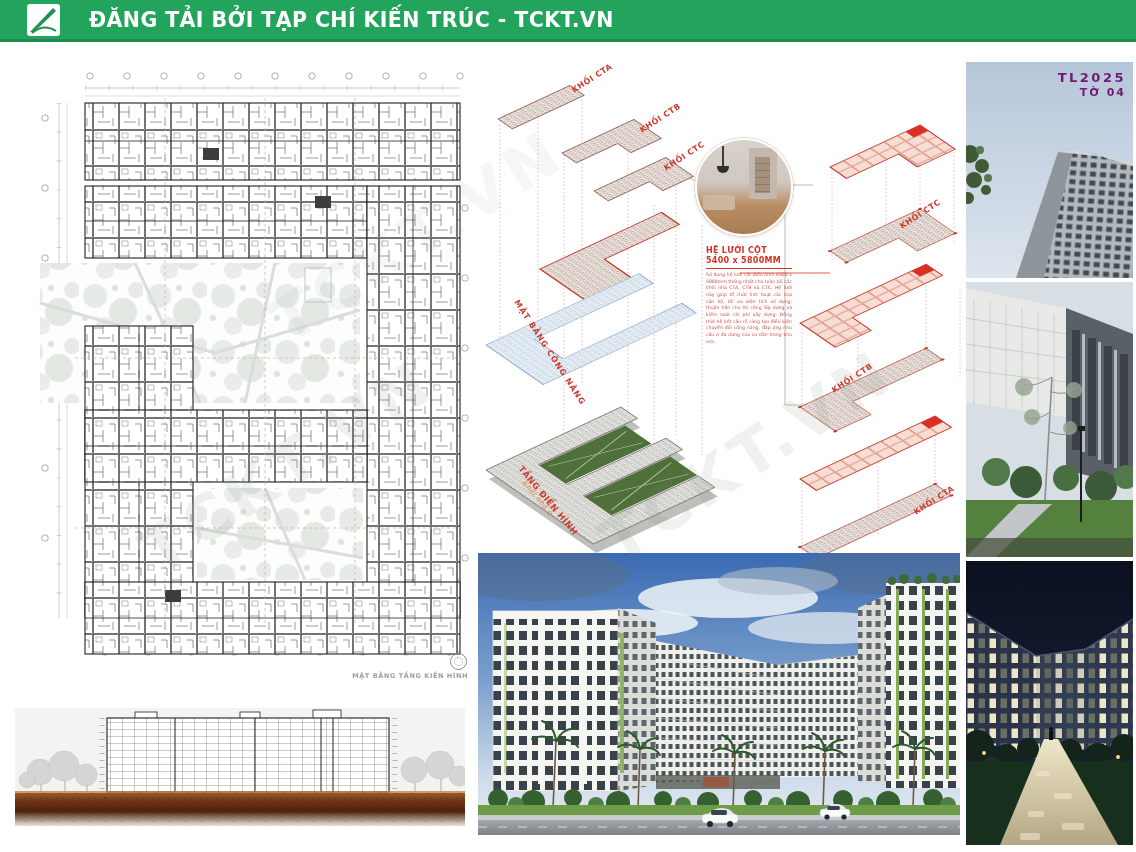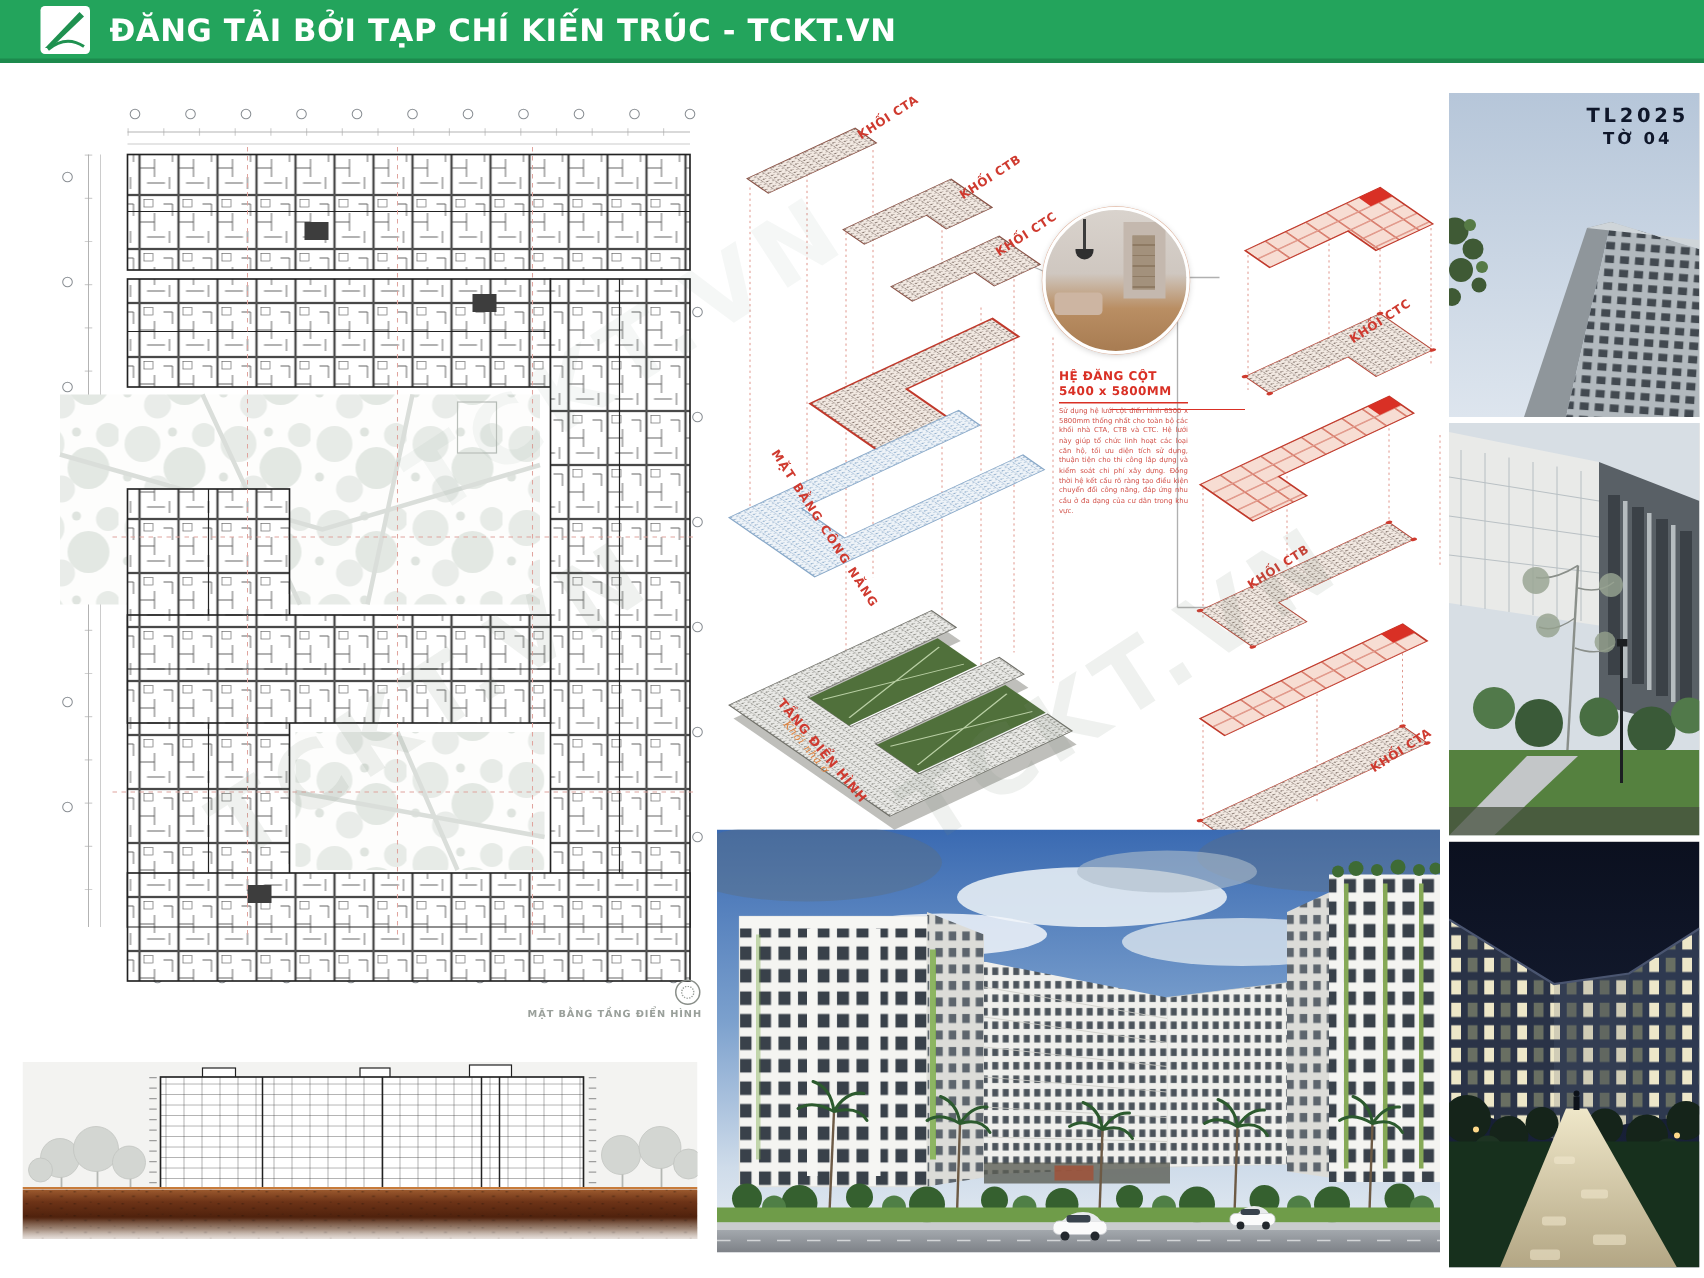--- a/index.html
+++ b/index.html
@@ -1,20 +1,20 @@
 <!DOCTYPE html>
 <html><head>
 <meta charset="utf-8">
 <style>
   html,body{margin:0;padding:0;background:#888;}
   .board{position:relative;width:1136px;height:852px;background:#fff;overflow:hidden;
          font-family:"DejaVu Sans","Liberation Sans",sans-serif;margin:0 auto;}
   
   .header{position:absolute;left:0;top:0;width:1136px;height:42px;background:#23a45c;
-          border-bottom:3px solid #1c8a4d;display:flex;align-items:center;gap:13px;padding-left:27px;box-sizing:border-box;}
+          border-bottom:3px solid #1c8a4d;display:flex;align-items:center;gap:29px;padding-left:27px;box-sizing:border-box;}
   .logo{width:33px;height:32px;background:#fff;border-radius:3px;flex:0 0 auto;}
   .header-title{color:#fff;font-weight:800;font-size:20.5px;letter-spacing:.4px;white-space:nowrap;}
   
   .wm{position:absolute;font-weight:800;font-size:62px;letter-spacing:6px;color:rgba(120,136,126,.12);
       transform:rotate(-33deg);pointer-events:none;z-index:5;}
   
   .plan-svg{position:absolute;left:15px;top:58px;}
   .plan-caption{position:absolute;left:340px;top:672px;width:128px;text-align:right;
                 font-size:6.5px;font-weight:700;letter-spacing:.6px;color:#9aa09b;}
   .stamp{position:absolute;left:450px;top:653px;width:15px;height:15px;border:1px solid #8a8f8a;border-radius:50%;}
@@ -34,21 +34,21 @@
             background-image:repeating-linear-gradient(#a3917c 0 6px,#8e7a63 6px 7px);}
   .cp-lamp{position:absolute;left:27%;top:6%;width:1.5px;height:22%;background:#3c3c3c;}
   .cp-lamp::after{content:"";position:absolute;left:-5px;top:100%;width:12px;height:7px;background:#2f2f2f;border-radius:0 0 6px 6px;}
   .cp-sofa{position:absolute;left:6%;top:58%;width:34%;height:16%;background:#cdb5a2;border-radius:3px;}
   .render-svg{position:absolute;left:478px;top:553px;}
   
   .photo{position:absolute;overflow:hidden;background:#ccc;}
   .photo1{left:966px;top:62px;width:167px;height:216px;}
   .photo2{left:966px;top:282px;width:167px;height:275px;}
   .photo3{left:966px;top:561px;width:167px;height:284px;}
-  .sheet-tag{position:absolute;right:7px;top:8px;text-align:center;color:#0f172a;z-index:3;}
+  .sheet-tag{position:absolute;right:7px;top:8px;text-align:right;color:#701a75;z-index:3;}
   .sheet-code{font-weight:800;font-size:13px;letter-spacing:2.5px;}
   .sheet-no{font-weight:700;font-size:11px;letter-spacing:2px;margin-top:1px;}
   svg text{font-family:"DejaVu Sans","Liberation Sans",sans-serif;}
   .script-sub{font-family:"DejaVu Serif","Liberation Serif",serif;font-style:italic;}
 </style>
 </head>
 <body>
 
 <div class="board">
 
@@ -242,21 +242,21 @@
     <g stroke="#e0a49e" stroke-width="0.7" stroke-dasharray="3 3">
       <line x1="150" y1="40" x2="150" y2="565"></line>
         <line x1="250" y1="40" x2="250" y2="565"></line>
       <line x1="340" y1="40" x2="340" y2="565"></line>
         <line x1="60" y1="300" x2="450" y2="300"></line>
       <line x1="60" y1="470" x2="450" y2="470"></line>
     </g>
   </svg>
 
   <div class="stamp"></div>
-  <div class="plan-caption">MẶT BẰNG TẦNG ĐIỂN HÌNH</div>
+  <div class="plan-caption">MẶT BẰNG TẦNG KIẾN HÌNH</div>
 
   <svg class="elev-svg" width="450" height="162" viewBox="0 0 450 162">
     <rect x="0" y="20" width="450" height="84" fill="#f3f3f1"></rect>
     <g fill="#d3d6d2" stroke="#c0c3bf" stroke-width="0.5">
       <line x1="26" y1="90" x2="26" y2="104" stroke="#b4b7b3" stroke-width="1.2"></line>
       <line x1="50" y1="86" x2="50" y2="104" stroke="#b4b7b3" stroke-width="1.2"></line>
       <line x1="72" y1="92" x2="72" y2="104" stroke="#b4b7b3" stroke-width="1.2"></line>
       <circle cx="25" cy="84" r="13"></circle>
         <circle cx="49" cy="78" r="15"></circle>
         <circle cx="71" cy="87" r="11"></circle>
@@ -402,21 +402,21 @@
 
   <div class="circle-photo">
     <div class="cp-wall"></div>
     <div class="cp-shelf"></div>
     <div class="cp-lamp"></div>
     <div class="cp-sofa"></div>
   </div>
 
   <div class="note">
     <div class="note-title">
-      <div>HỆ ĐĂNG CỘT</div>
+      <div>HỆ LƯỚI CỘT</div>
       <div>5400 x 5800MM</div>
     </div>
     <div class="note-body">Sử dụng hệ lưới cột điển hình 6500 x 5800mm thống nhất cho toàn bộ các khối nhà CTA, CTB và CTC. Hệ lưới này giúp tổ chức linh hoạt các loại căn hộ, tối ưu diện tích sử dụng, thuận tiện cho thi công lắp dựng và kiểm soát chi phí xây dựng. Đồng thời hệ kết cấu rõ ràng tạo điều kiện chuyển đổi công năng, đáp ứng nhu cầu ở đa dạng của cư dân trong khu vực.</div>
   </div>
 
   <svg class="render-svg" width="482" height="282" viewBox="0 0 482 282">
     <rect width="482" height="282" fill="url(#skyG)"></rect>
     <g>
       <ellipse cx="60" cy="22" rx="90" ry="26" fill="#5c6e82" opacity="0.45"></ellipse>
       <ellipse cx="420" cy="18" rx="100" ry="24" fill="#5c6e82" opacity="0.4"></ellipse>

